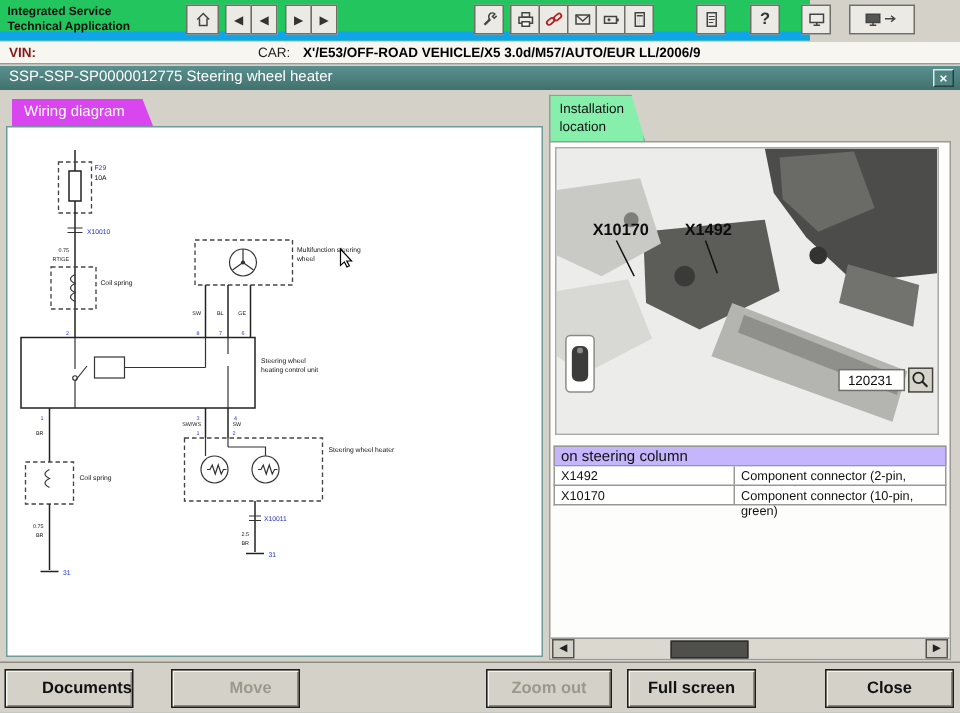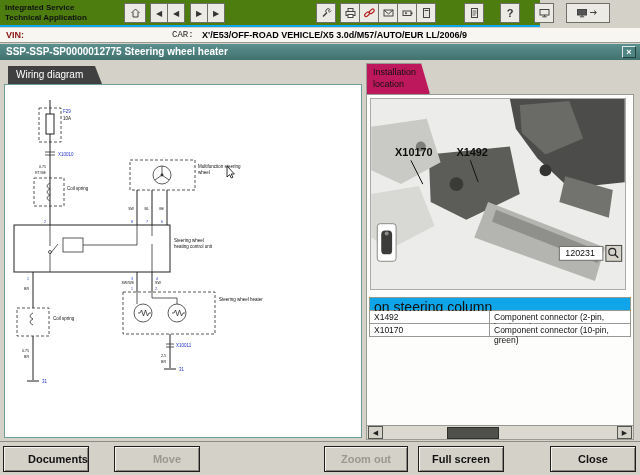--- a/index.html
+++ b/index.html
@@ -1,55 +1,55 @@
 <!DOCTYPE html>
 <html><head>
 <meta charset="utf-8">
 <style>
   * { margin:0; padding:0; box-sizing:border-box; }
   html,body { width:640px; height:475px; font-family:"Liberation Sans",sans-serif; }
   .window { position:relative; width:640px; height:475px; background:#d4d1c8; outline:1px solid #6b6b6b; overflow:hidden; }
 
   
-  .topbar { position:absolute; left:0; top:0; width:540px; height:27px; background:#4d7c0f; border-bottom:2px solid #0ea5e9; }
+  .topbar { position:absolute; left:0; top:0; width:540px; height:27px; background:#22c55e; border-bottom:6px solid #0ea5e9; }
   .app-title { position:absolute; left:5px; top:3px; font-size:8px; font-weight:bold; color:#111; line-height:1.25; }
   .tbtn { position:absolute; top:3px; width:20px; height:20px; background:#eceae4; border:1px solid #6f6f68;
           display:flex; align-items:center; justify-content:center; font-size:8px; color:#333; padding:0; }
   .tbtn svg { display:block; }
   .tbtn.wide { width:44px; }
 
   
   .vinbar { position:absolute; left:0; top:28px; width:640px; height:15px; background:#f7f6f1; border-bottom:1px solid #9a9a94; font-size:9px; }
   .vin-label { position:absolute; left:6px; top:2px; color:#8a1515; font-weight:bold;text-align:right; }
-  .car-label { position:absolute; left:172px; top:2px; color:#222;font-family:Liberation Mono, monospace; }
+  .car-label { position:absolute; left:172px; top:2px; color:#222; }
   .car-value { position:absolute; left:202px; top:2px; color:#000; font-weight:bold; }
 
   
   .titlebar { position:absolute; left:0; top:44px; width:640px; height:16px;
               background:linear-gradient(to bottom,#5a908e,#41716f); color:#fff; }
-  .titlebar .t { position:absolute; left:6px; top:2px; font-size:10px; font-weight:bold; }
+  .titlebar .t { position:absolute; left:6px; top:2px; font-size:10px; font-weight:normal; }
   .closebtn { position:absolute; right:4px; top:2px; width:14px; height:12px; background:#4e8583;
               border:1px solid #dfe9e8; border-right-color:#24403f; border-bottom-color:#24403f;
               color:#fff; font-size:9px; line-height:10px; text-align:center; font-weight:bold; padding:0; }
 
   
-  .tab-left { position:absolute; left:8px; top:66px; width:94px; height:18px; background:#404040; color:#fff;
+  .tab-left { position:absolute; left:8px; top:66px; width:94px; height:18px; background:#d946ef; color:#fff;
               font-size:10px; padding:3px 0 0 8px; clip-path:polygon(0 0, calc(100% - 7px) 0, 100% 100%, 0 100%); }
-  .tab-right { position:absolute; left:366px; top:63px; width:64px; height:31px; background:#be185d; color:#111;
+  .tab-right { position:absolute; left:366px; top:63px; width:64px; height:31px; background:#86efac; color:#111;
                font-size:9px; line-height:1.3; padding:3px 0 0 6px; border:1px solid #9a9a94; border-bottom:none;
                clip-path:polygon(0 0, calc(100% - 9px) 0, 100% 100%, 0 100%); }
 
   
   .panel-left { position:absolute; left:4px; top:84px; width:358px; height:354px; background:#fff; border:1px solid #6f9b99; }
   .panel-right { position:absolute; left:366px; top:94px; width:268px; height:346px; background:#fdfdfb; border:1px solid #9a9a94; }
 
   .photo { position:absolute; left:3px; top:3px; width:256px; height:192px; border:1px solid #aaa; background:#ececea; }
 
-  .loc-header { position:absolute; left:2px; top:202px; width:262px; height:14px; background:#0ea5e9;
-                border:1px solid #9a9a94; font-size:14px; padding:1px 0 0 4px; color:#111; }
+  .loc-header { position:absolute; left:2px; top:202px; width:262px; height:14px; background:#c4b5fd;
+                border:1px solid #9a9a94; font-size:10px; padding:1px 0 0 4px; color:#111; }
   .loc-row { position:absolute; left:2px; width:262px; height:13px; background:#fff; border:1px solid #9a9a94; border-top:none; display:flex; font-size:8.5px; color:#111; }
   .loc-row.r0 { top:216px; }
   .loc-row.r1 { top:229px; }
   .loc-c1 { width:120px; border-right:1px solid #9a9a94; padding:1px 4px 0; }
   .loc-c2 { flex:1; padding:1px 4px 0; }
 
   
   .hscroll { position:absolute; left:0px; top:330px; width:266px; height:14px; background:#dbd8cf; border-top:1px solid #9a9a94; }
   .sarrow { position:absolute; top:0; width:15px; height:13px; background:#d4d1c8; border:1px solid #55554f;
             font-size:7px; line-height:11px; text-align:center; color:#222; padding:0; }

